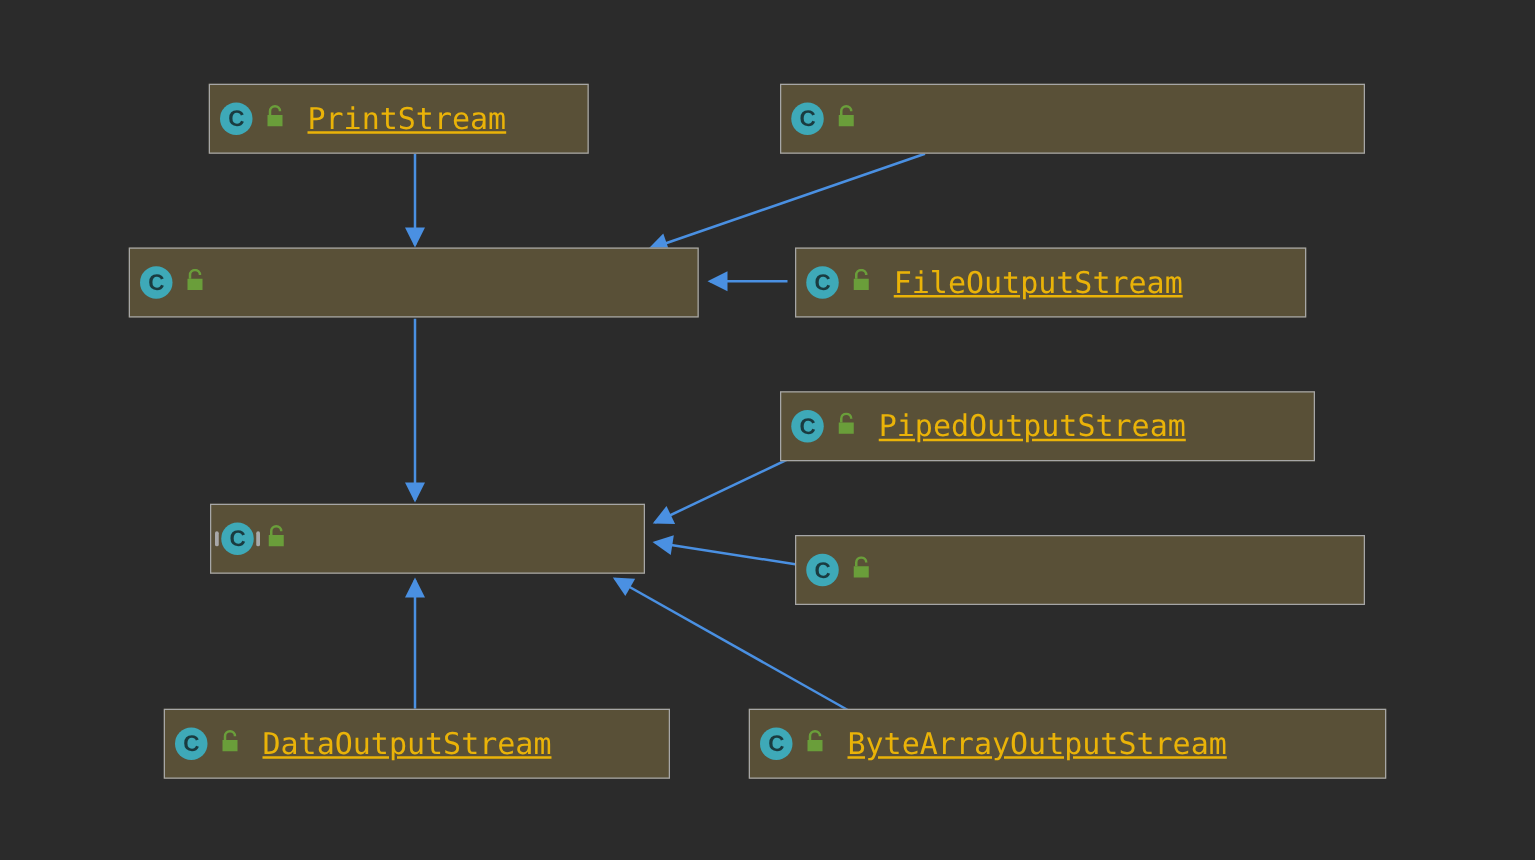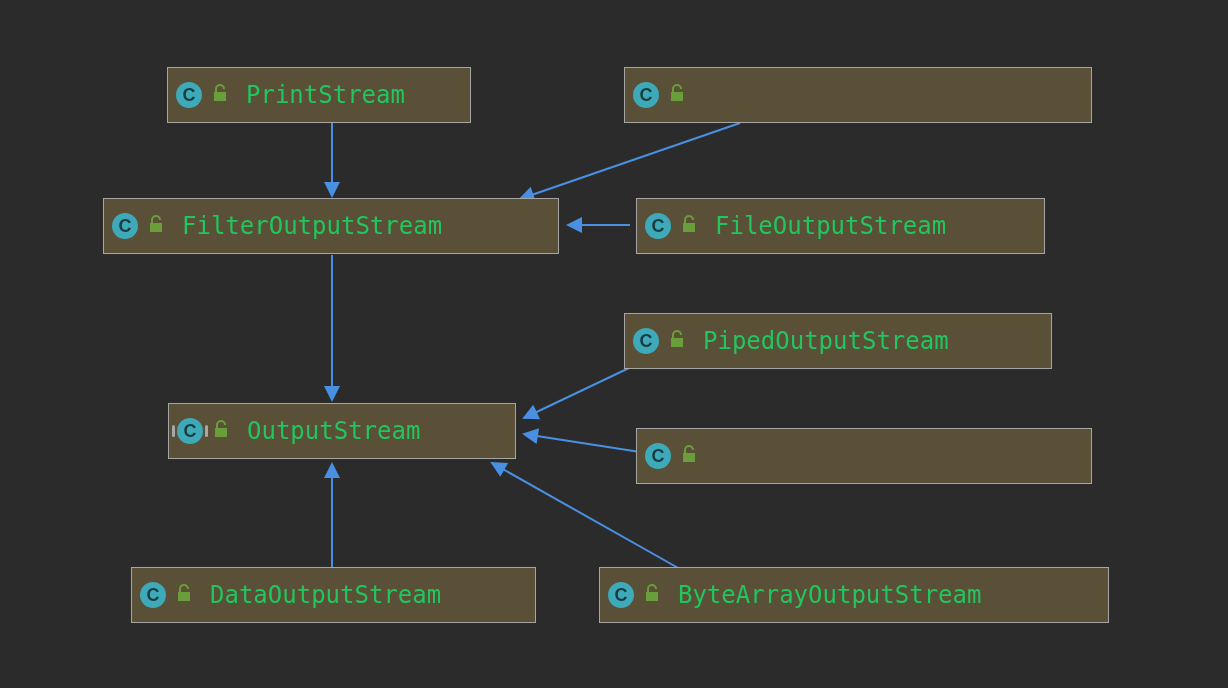--- a/index.html
+++ b/index.html
@@ -52,23 +52,24 @@
     border-radius: 2px;
   }
   .class-icon.abstract::before { left: -5px; }
   .class-icon.abstract::after  { right: -5px; }
   .lock-icon {
     margin-left: 10px;
     flex-shrink: 0;
   }
   .node-label {
     margin-left: 18px;
-    color: #22c55e;
+    color: #eab308;
     font-size: 24px;
     white-space: nowrap;
+    text-decoration: underline;
   }
   svg.edges {
     position: absolute;
     left: 0;
     top: 0;
     width: 1228px;
     height: 688px;
     pointer-events: none;
   }
 </style>
@@ -123,21 +124,20 @@
   </div>
 
   <div class="node" style="left:103px; top:198px; width:456px;">
     <span class="class-icon">C</span>
     <span class="lock-icon">
       <svg width="16" height="18">
           <path d="M4 8 V5 a4 4 0 0 1 8 0" fill="none" stroke="#6a9e3a" stroke-width="2"></path>
           <rect x="2" y="8" width="12" height="9" fill="#6a9e3a"></rect>
         </svg>
     </span>
-    <span class="node-label">FilterOutputStream</span>
   </div>
 
   <div class="node" style="left:636px; top:198px; width:409px;">
     <span class="class-icon">C</span>
     <span class="lock-icon">
       <svg width="16" height="18">
           <path d="M4 8 V5 a4 4 0 0 1 8 0" fill="none" stroke="#6a9e3a" stroke-width="2"></path>
           <rect x="2" y="8" width="12" height="9" fill="#6a9e3a"></rect>
         </svg>
     </span>
@@ -156,21 +156,20 @@
   </div>
 
   <div class="node" style="left:168px; top:403px; width:348px;">
     <span class="class-icon abstract">C</span>
     <span class="lock-icon">
       <svg width="16" height="18">
           <path d="M4 8 V5 a4 4 0 0 1 8 0" fill="none" stroke="#6a9e3a" stroke-width="2"></path>
           <rect x="2" y="8" width="12" height="9" fill="#6a9e3a"></rect>
         </svg>
     </span>
-    <span class="node-label">OutputStream</span>
   </div>
 
   <div class="node" style="left:636px; top:428px; width:456px;">
     <span class="class-icon">C</span>
     <span class="lock-icon">
       <svg width="16" height="18">
           <path d="M4 8 V5 a4 4 0 0 1 8 0" fill="none" stroke="#6a9e3a" stroke-width="2"></path>
           <rect x="2" y="8" width="12" height="9" fill="#6a9e3a"></rect>
         </svg>
     </span>

